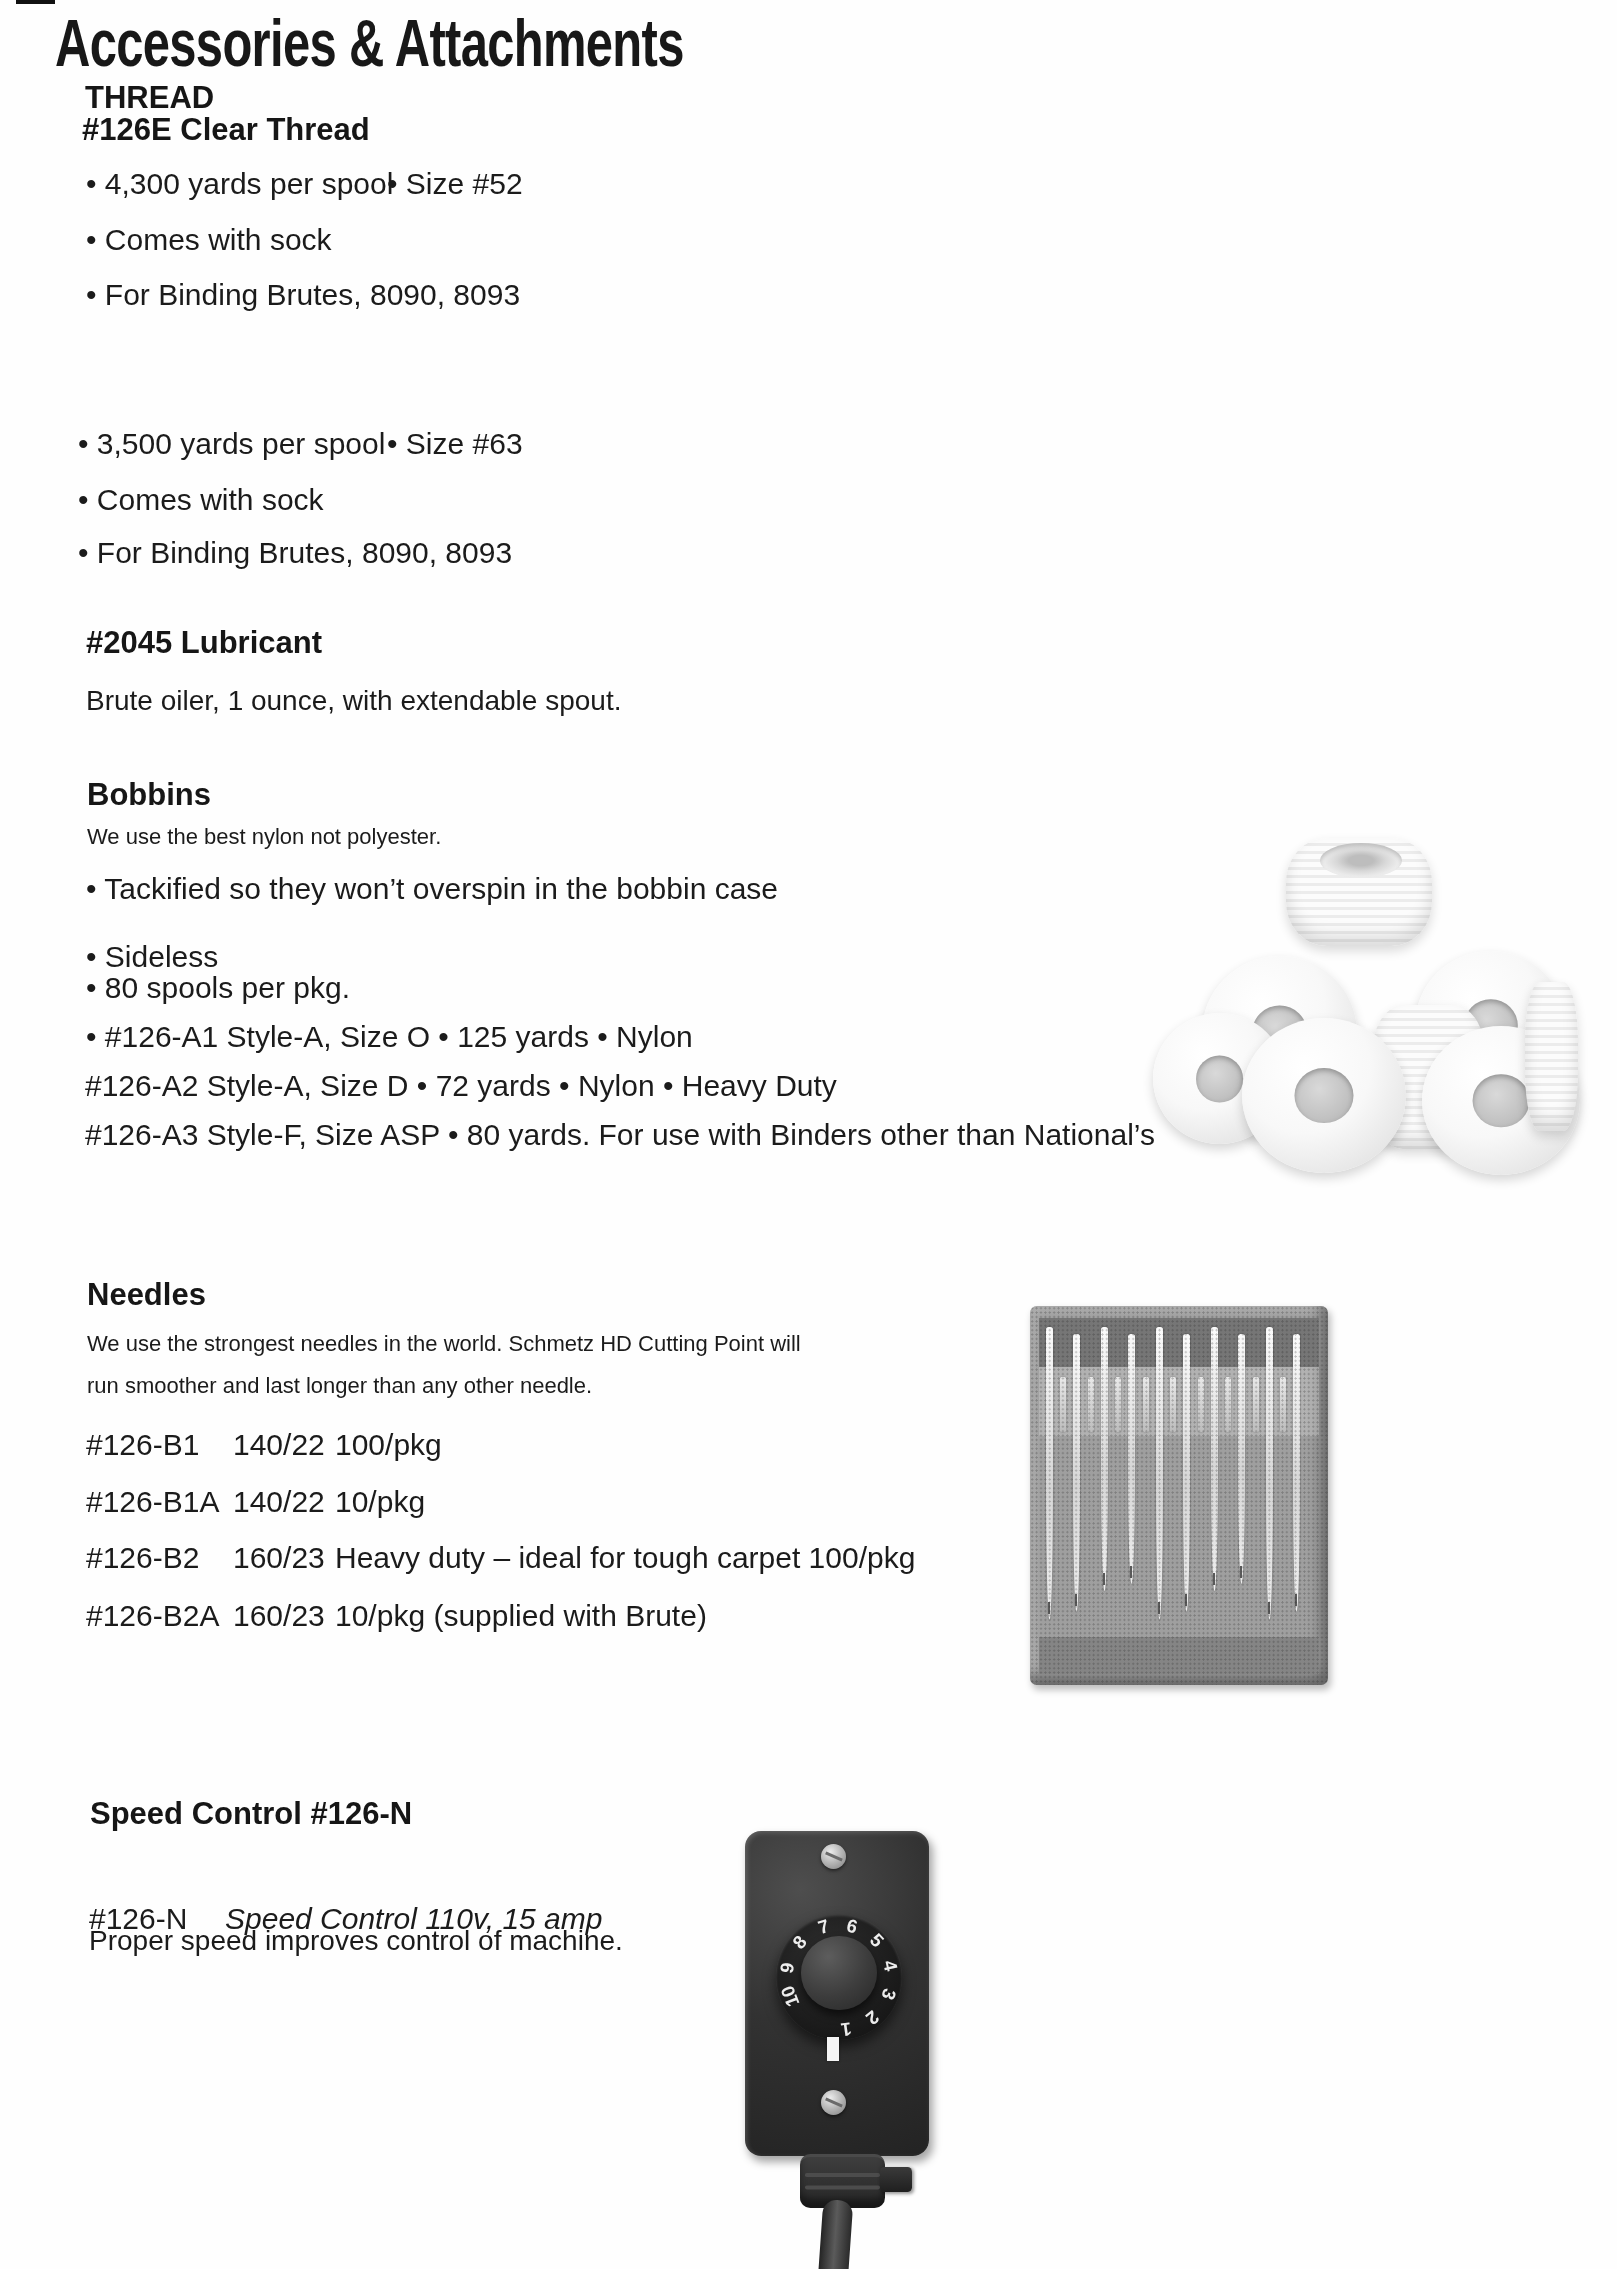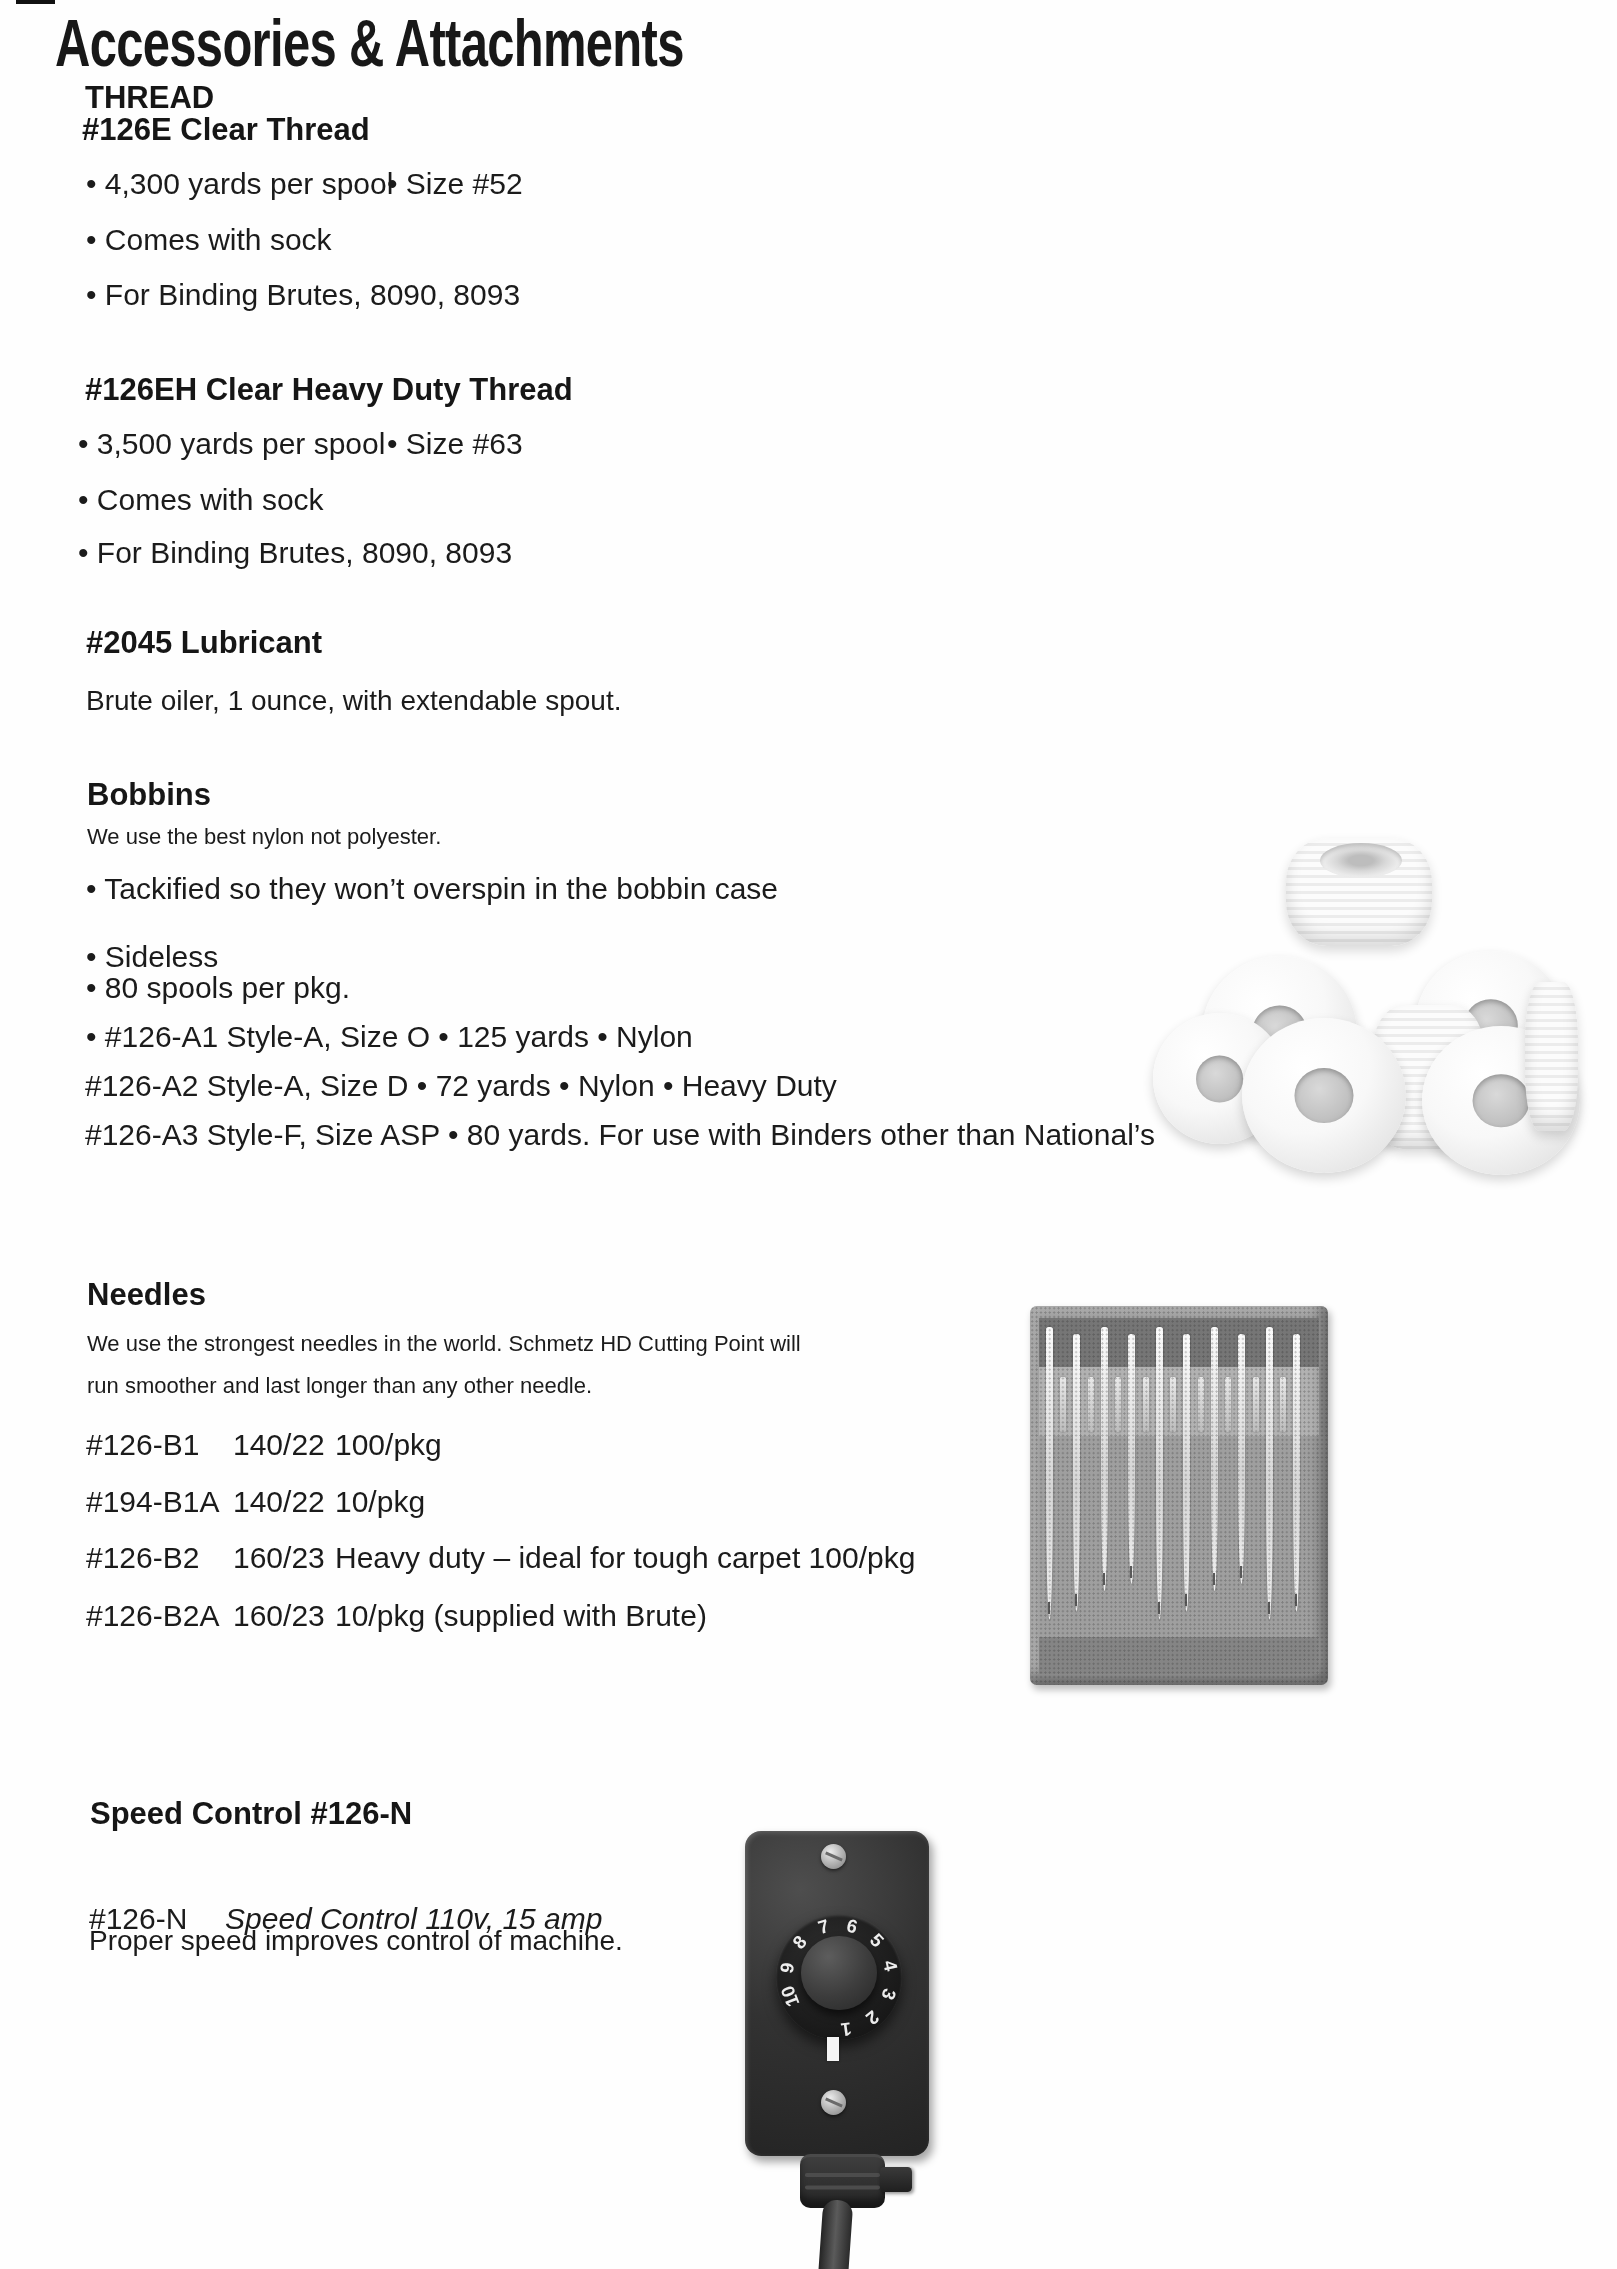--- a/index.html
+++ b/index.html
@@ -92,21 +92,20 @@
 
   <div class="ln h" style="left:85px;top:80px">THREAD</div>
   <div class="ln h" style="left:82px;top:112px">#126E Clear Thread</div>
   <div class="ln" style="left:86px;top:167px">
     <span>• 4,300 yards per spool</span>
     <span class="c2">• Size #52</span>
   </div>
   <div class="ln" style="left:86px;top:223px">• Comes with sock</div>
   <div class="ln" style="left:86px;top:278px">• For Binding Brutes, 8090, 8093</div>
 
-  <div class="ln h" style="left:85px;top:372px">#126EH Clear Heavy Duty Thread</div>
   <div class="ln" style="left:78px;top:427px">
     <span>• 3,500 yards per spool</span>
     <span class="c2" style="left:309px">• Size #63</span>
   </div>
   <div class="ln" style="left:78px;top:483px">• Comes with sock</div>
   <div class="ln" style="left:78px;top:536px">• For Binding Brutes, 8090, 8093</div>
 
   <div class="ln h" style="left:86px;top:625px">#2045 Lubricant</div>
   <div class="ln p2" style="left:86px;top:685px">Brute oiler, 1 ounce, with extendable spout.</div>
 
@@ -145,21 +144,21 @@
   <div class="ln h" style="left:87px;top:1277px">Needles</div>
   <div class="ln p" style="left:87px;top:1331px">We use the strongest needles in the world. Schmetz HD Cutting Point will</div>
   <div class="ln p" style="left:87px;top:1373px">run smoother and last longer than any other needle.</div>
 
   <div class="ln" style="left:86px;top:1428px">
     <span>#126-B1</span>
     <span class="ns">140/22</span>
     <span class="nd">100/pkg</span>
   </div>
   <div class="ln" style="left:86px;top:1485px">
-    <span>#194-B1A</span>
+    <span>#126-B1A</span>
     <span class="ns">140/22</span>
     <span class="nd">10/pkg</span>
   </div>
   <div class="ln" style="left:86px;top:1541px">
     <span>#126-B2</span>
     <span class="ns">160/23</span>
     <span class="nd">Heavy duty – ideal for tough carpet 100/pkg</span>
   </div>
   <div class="ln" style="left:86px;top:1599px">
     <span>#126-B2A</span>

